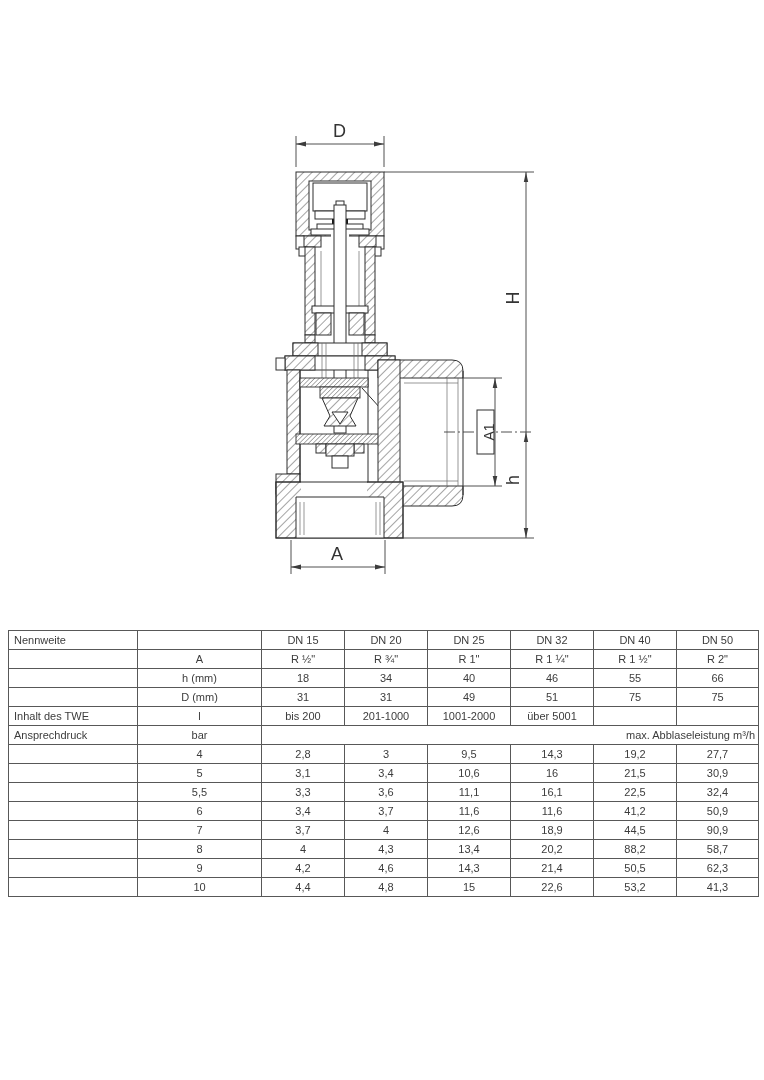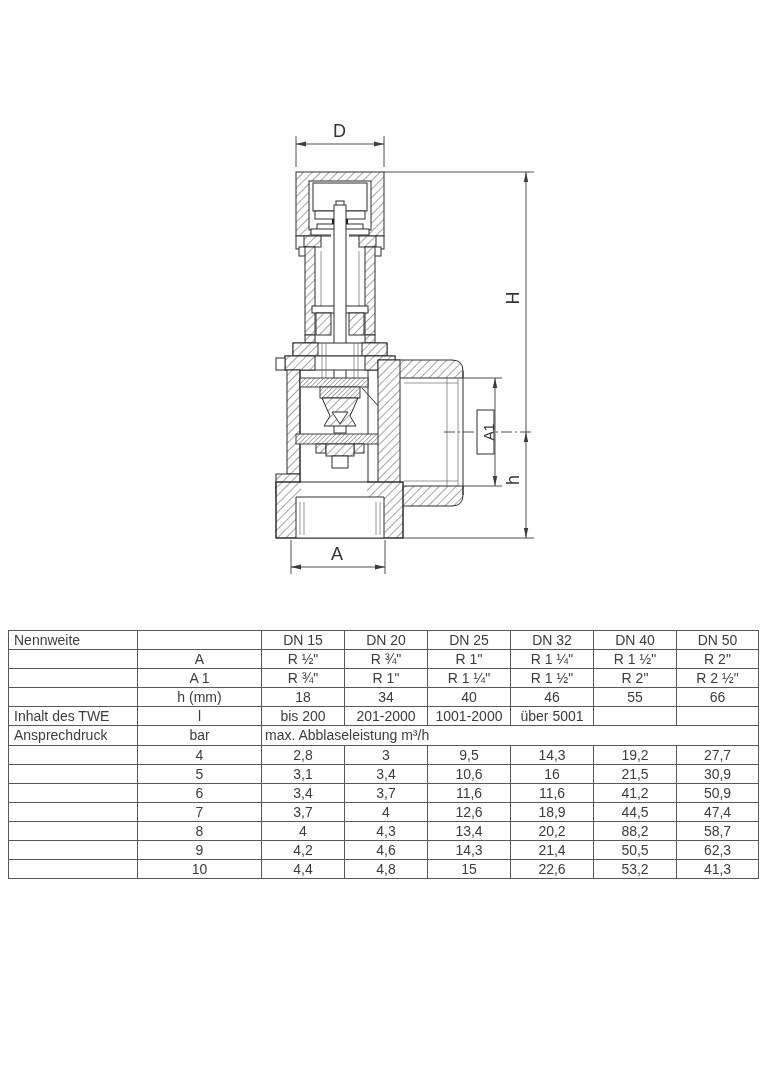--- a/index.html
+++ b/index.html
@@ -11,25 +11,25 @@
   svg .w{fill:#ffffff;stroke:#2e2e2e;stroke-width:1;}
   svg .wn{fill:#ffffff;stroke:none;}
   svg .blk{fill:#171717;stroke:none;}
   svg .dim{stroke:#3c3c3c;stroke-width:0.9;fill:none;}
   svg .thin{stroke:#6a6a6a;stroke-width:0.7;fill:none;}
   svg .ar{fill:#3c3c3c;stroke:none;}
   svg text.dimtxt{font-family:"Liberation Sans",sans-serif;font-size:18px;fill:#333;}
   svg text.dimtxts{font-family:"Liberation Sans",sans-serif;font-size:14px;fill:#333;}
 
   table.spec{position:absolute;left:8px;top:630px;width:750px;border-collapse:collapse;table-layout:fixed;
-             font-size:14px;color:#3c3c3c;}
+             font-size:11px;color:#3c3c3c;}
   table.spec td{border:1px solid #585858;height:16px;padding:1px 3px;text-align:center;line-height:1.15;
                 overflow:hidden;white-space:nowrap;}
   table.spec td.label-cell{text-align:left;padding-left:5px;}
-  table.spec td.span-cell{text-align:left;}
+  table.spec td.span-cell{text-align:right;}
 </style>
 </head>
 <body>
 
 <div class="drawing">
 <svg viewBox="0 0 764 620" width="764" height="620" xmlns="http://www.w3.org/2000/svg">
   <defs>
     <pattern id="h1" patternUnits="userSpaceOnUse" width="6" height="6" patternTransform="rotate(45)">
       <rect width="6" height="6" fill="#ffffff"></rect>
       <line x1="0" y1="0" x2="0" y2="6" stroke="#4a4a4a" stroke-width="1"></line>
@@ -199,43 +199,43 @@
         <td>A</td>
         <td>R ½"</td>
         <td>R ¾"</td>
         <td>R 1"</td>
         <td>R 1 ¼"</td>
         <td>R 1 ½"</td>
         <td>R 2"</td>
       </tr>
       <tr>
         <td class="label-cell"></td>
-        <td>A 1</td>
-        <td>R ¾"</td>
-        <td>R 1"</td>
-        <td>R 1 ¼"</td>
-        <td>R 1 ½"</td>
-        <td>R 2"</td>
-        <td>R 2 ½"</td>
-      </tr>
-      <tr>
-        <td class="label-cell"></td>
         <td>h (mm)</td>
         <td>18</td>
         <td>34</td>
         <td>40</td>
         <td>46</td>
         <td>55</td>
         <td>66</td>
       </tr>
       <tr>
+        <td class="label-cell"></td>
+        <td>D (mm)</td>
+        <td>31</td>
+        <td>31</td>
+        <td>49</td>
+        <td>51</td>
+        <td>75</td>
+        <td>75</td>
+      </tr>
+      <tr>
         <td class="label-cell">Inhalt des TWE</td>
         <td>l</td>
         <td>bis 200</td>
-        <td>201-2000</td>
+        <td>201-1000</td>
         <td>1001-2000</td>
         <td>über 5001</td>
         <td></td>
         <td></td>
       </tr>
       <tr>
         <td class="label-cell">Ansprechdruck</td>
         <td>bar</td>
         <td colspan="6" class="span-cell">max. Abblaseleistung m³/h</td>
       </tr>
@@ -254,37 +254,47 @@
         <td>5</td>
         <td>3,1</td>
         <td>3,4</td>
         <td>10,6</td>
         <td>16</td>
         <td>21,5</td>
         <td>30,9</td>
       </tr>
       <tr>
         <td class="label-cell"></td>
+        <td>5,5</td>
+        <td>3,3</td>
+        <td>3,6</td>
+        <td>11,1</td>
+        <td>16,1</td>
+        <td>22,5</td>
+        <td>32,4</td>
+      </tr>
+      <tr>
+        <td class="label-cell"></td>
         <td>6</td>
         <td>3,4</td>
         <td>3,7</td>
         <td>11,6</td>
         <td>11,6</td>
         <td>41,2</td>
         <td>50,9</td>
       </tr>
       <tr>
         <td class="label-cell"></td>
         <td>7</td>
         <td>3,7</td>
         <td>4</td>
         <td>12,6</td>
         <td>18,9</td>
         <td>44,5</td>
-        <td>47,4</td>
+        <td>90,9</td>
       </tr>
       <tr>
         <td class="label-cell"></td>
         <td>8</td>
         <td>4</td>
         <td>4,3</td>
         <td>13,4</td>
         <td>20,2</td>
         <td>88,2</td>
         <td>58,7</td>

